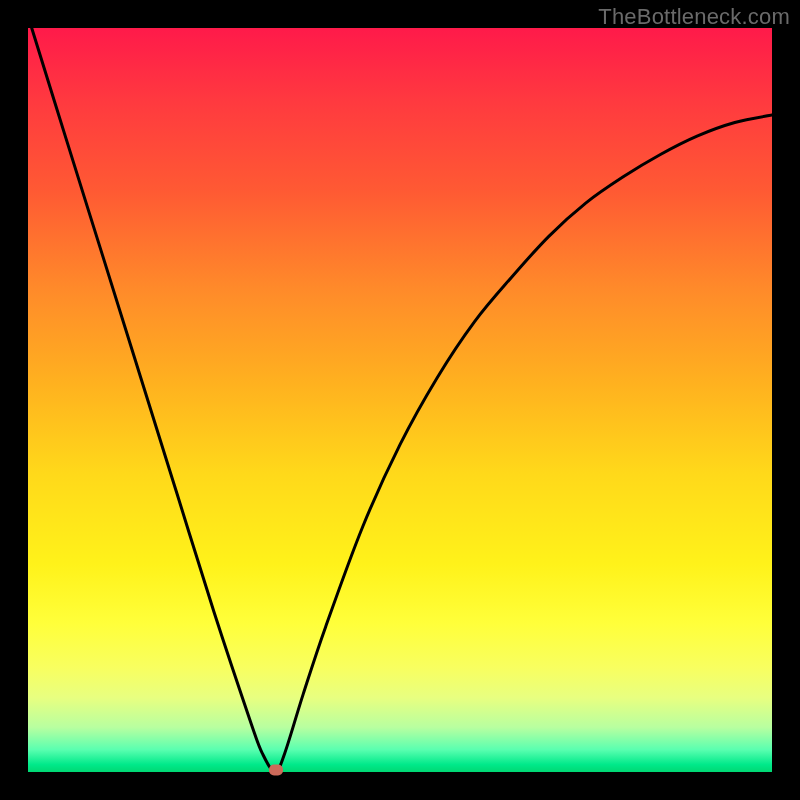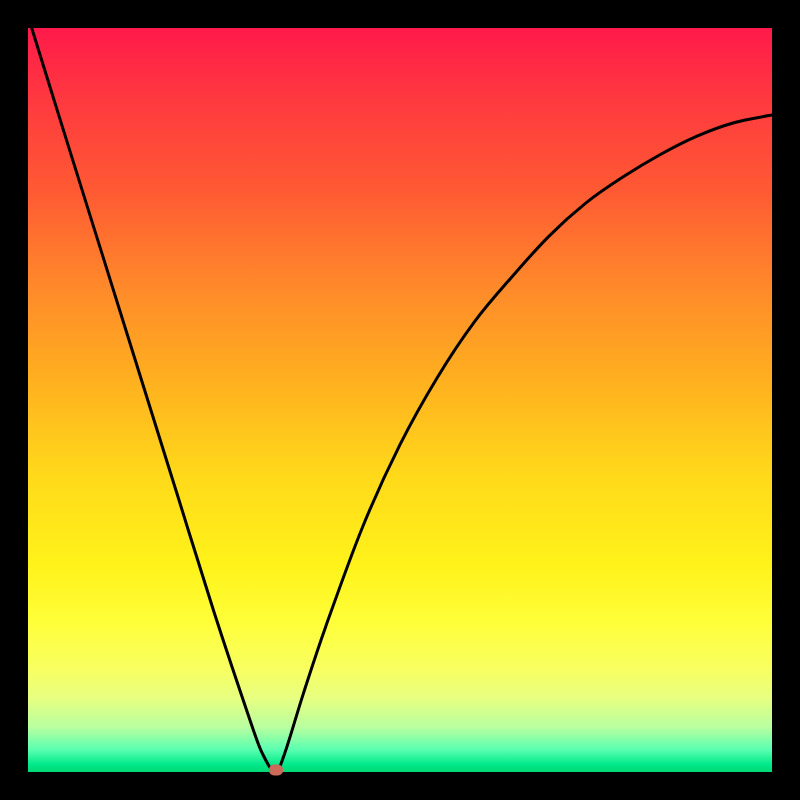--- a/index.html
+++ b/index.html
@@ -66,19 +66,20 @@
     height: 11px;
     background: #cc6a5a;
     border-radius: 5px;
     transform: translate(-50%, -50%);
   }
 </style>
 </head>
 <body>
 
 <div class="frame">
+  <div class="watermark">TheBottleneck.com</div>
   <div class="plot">
     <svg class="curve-svg" viewBox="0 0 744 744" preserveAspectRatio="none">
       <path id="curve-path" fill="none" stroke-width="3" stroke-linecap="round" stroke-linejoin="round" d="M 3.72 0.00 C 9.30 17.98, 25.42 70.06, 37.20 107.88 C 48.98 145.70, 62.00 187.24, 74.40 226.92 C 86.80 266.60, 99.20 306.28, 111.60 345.96 C 124.00 385.64, 136.40 425.32, 148.80 465.00 C 161.20 504.68, 173.60 545.60, 186.00 584.04 C 198.40 622.48, 215.14 672.08, 223.20 695.64 C 231.26 719.20, 230.39 717.34, 234.36 725.40 C 238.33 733.46, 243.29 744.00, 247.01 744.00 C 250.73 744.00, 251.97 738.42, 256.68 725.40 C 261.39 712.38, 268.46 686.96, 275.28 665.88 C 282.10 644.80, 287.68 626.82, 297.60 598.92 C 307.52 571.02, 322.40 528.86, 334.80 498.48 C 347.20 468.10, 359.60 441.44, 372.00 416.64 C 384.40 391.84, 396.80 370.14, 409.20 349.68 C 421.60 329.22, 434.00 310.62, 446.40 293.88 C 458.80 277.14, 471.20 263.50, 483.60 249.24 C 496.00 234.98, 508.40 220.72, 520.80 208.32 C 533.20 195.92, 545.60 184.76, 558.00 174.84 C 570.40 164.92, 582.80 156.86, 595.20 148.80 C 607.60 140.74, 620.00 133.30, 632.40 126.48 C 644.80 119.66, 657.20 113.21, 669.60 107.88 C 682.00 102.55, 694.40 97.96, 706.80 94.49 C 719.20 91.02, 737.80 88.29, 744.00 87.05" stroke="#000000"></path>
     </svg>
     <div id="min-marker" class="marker" style="left: 247.752px; top: 742px; background: rgb(204, 106, 90);"></div>
   </div>
 </div>
 
 </body></html>

